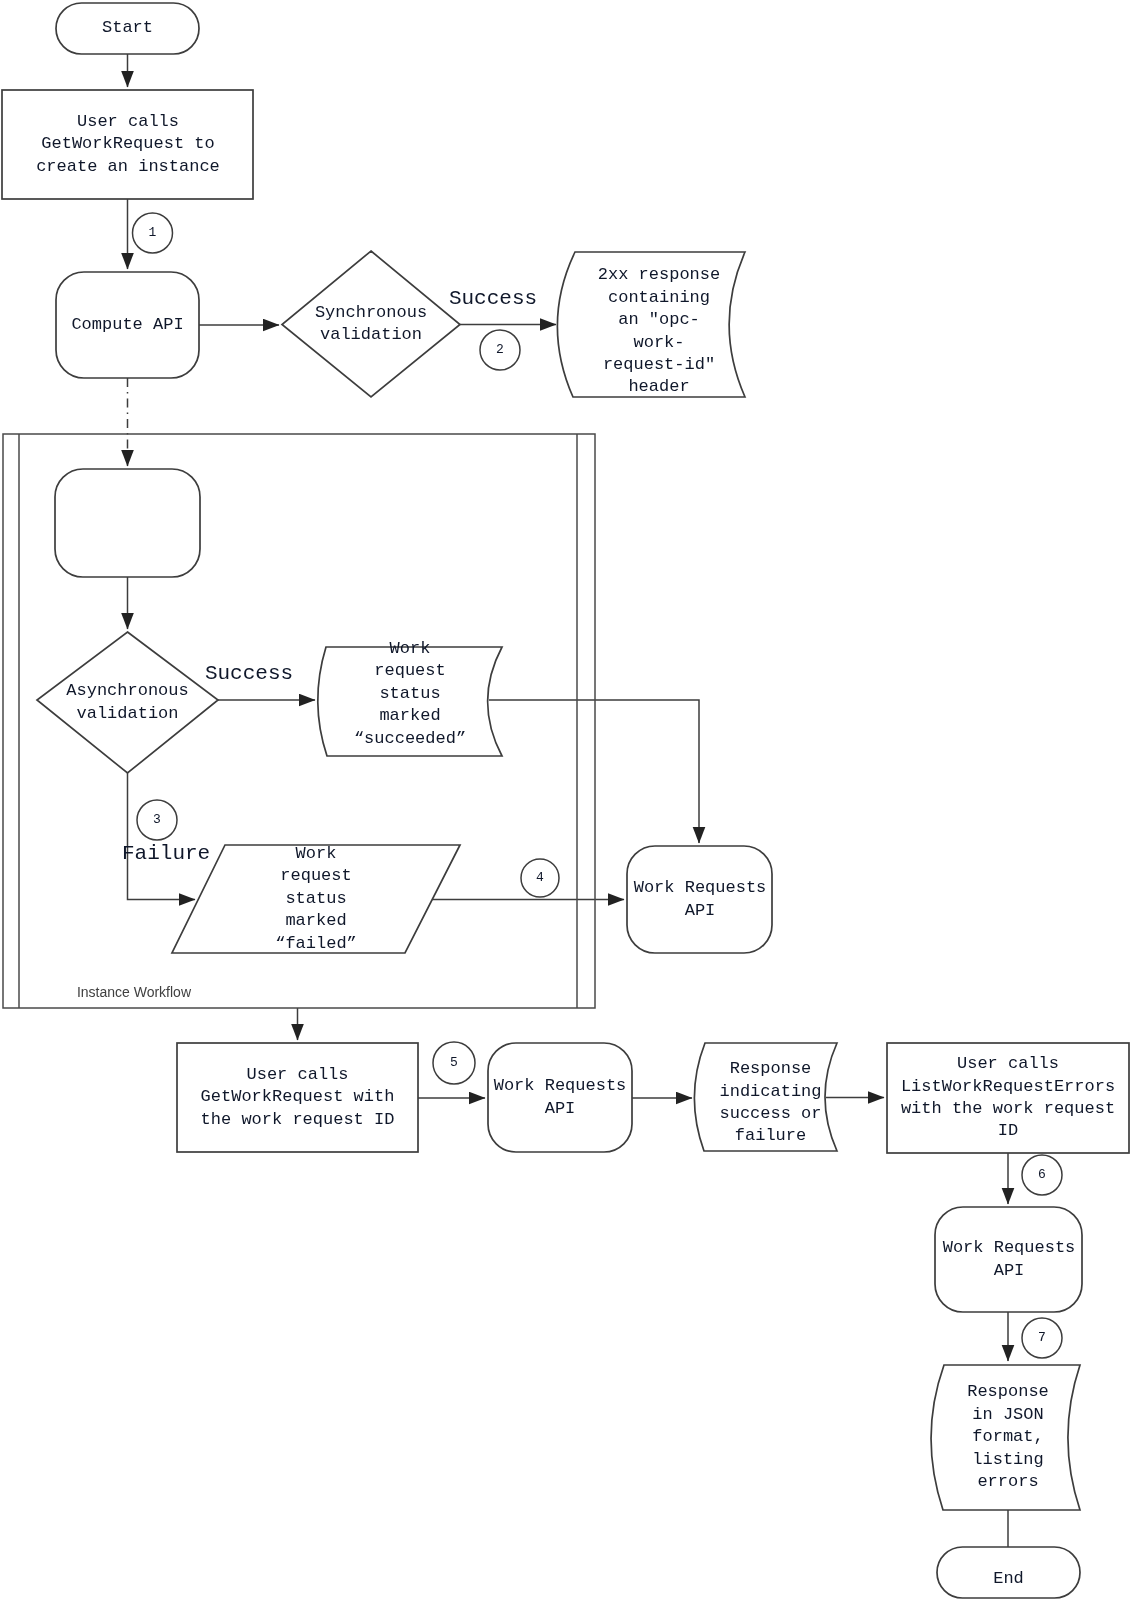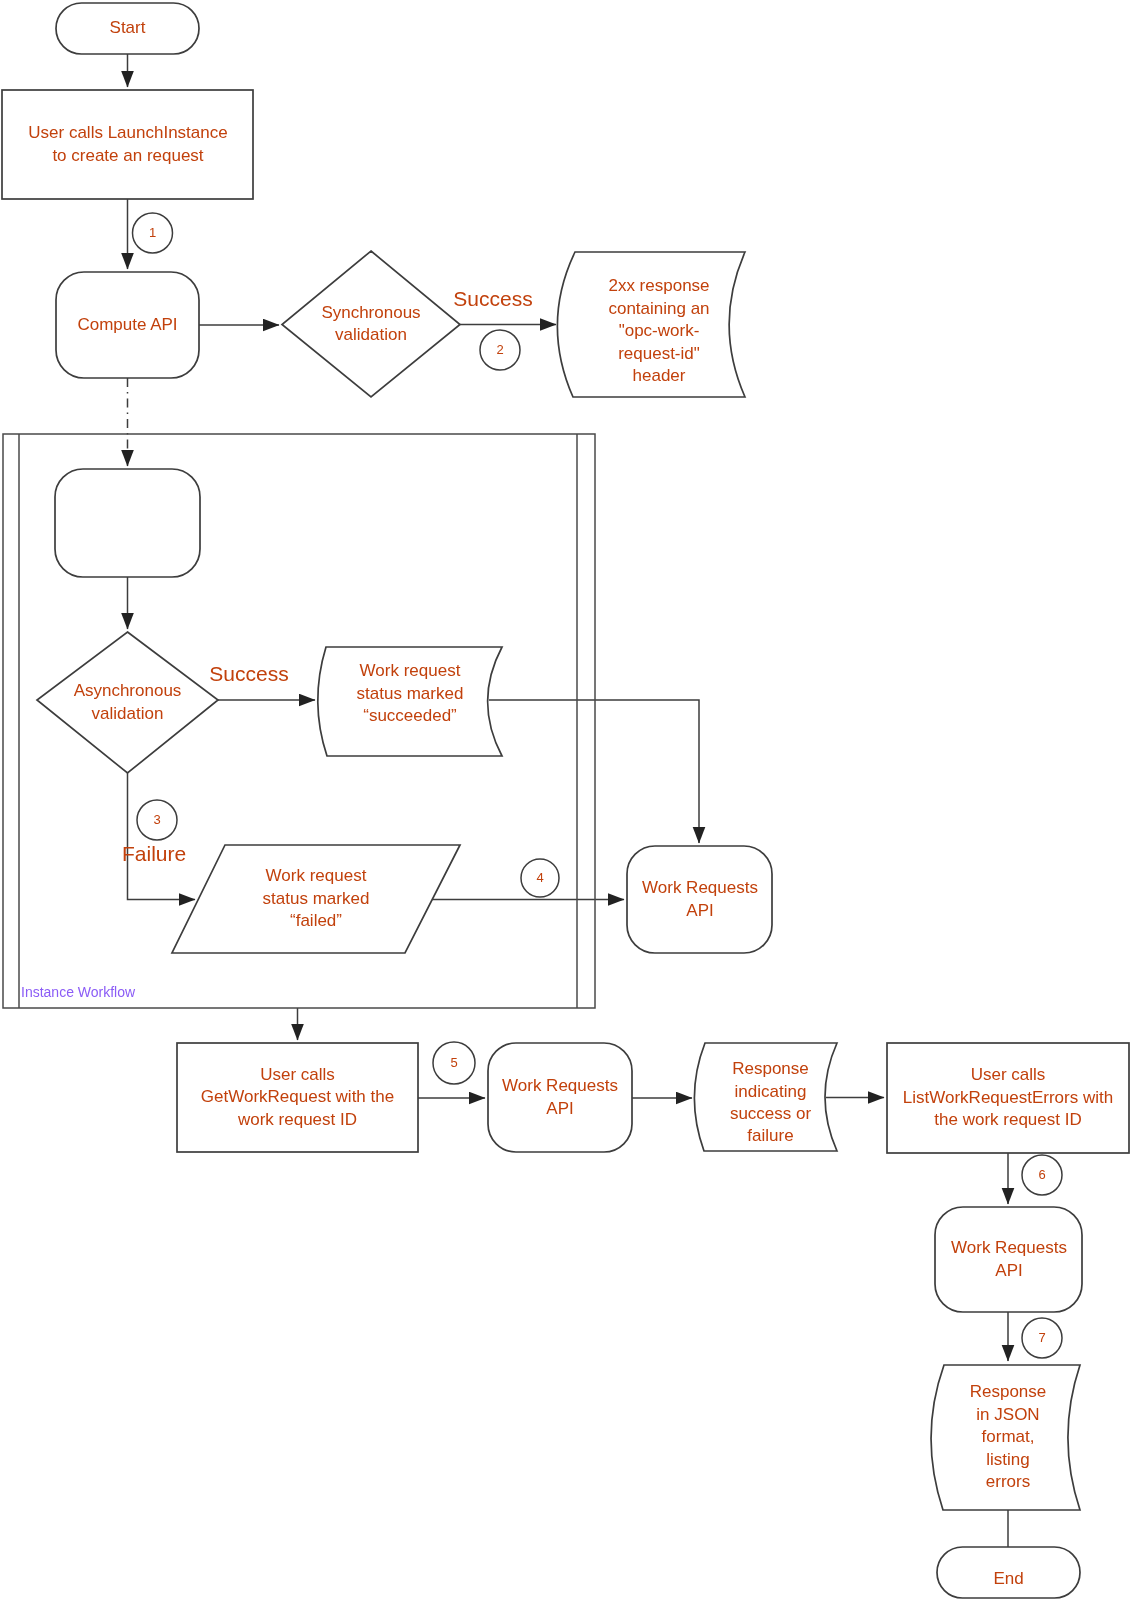--- a/index.html
+++ b/index.html
@@ -11,27 +11,28 @@
     color:#111111;
     overflow:hidden;
   }
   #shapes{position:absolute;left:0;top:0;width:1130px;height:1602px;}
   .lbl{
     position:absolute;
     display:flex;align-items:center;justify-content:center;
     text-align:center;
     font-size:17px;line-height:1.32;
     white-space:normal;
-    color:#c2410c;
+    color:#0f172a;
+    font-family:Liberation Mono, monospace;
   }
   .edge-lbl{font-size:21px;}
   .num-lbl{font-size:13px;}
   .container-lbl{
     position:absolute;display:block;
-    font-size:14px;color:#8b5cf6;text-align:left;
+    font-size:14px;color:#404040;text-align:right;
   }
 </style>
 </head>
 <body>
 
 <div id="canvas">
 
   <svg id="shapes" viewBox="0 0 1130 1602" xmlns="http://www.w3.org/2000/svg">
     <defs>
       <marker id="arrow" markerUnits="userSpaceOnUse" markerWidth="18" markerHeight="14" refX="16.5" refY="6.5" orient="auto">
@@ -91,21 +92,21 @@
       <circle cx="157" cy="820" r="20"></circle>
       <circle cx="540" cy="878" r="19"></circle>
       <circle cx="454" cy="1063" r="21"></circle>
       <circle cx="1042" cy="1175" r="20"></circle>
       <circle cx="1042" cy="1338" r="20"></circle>
     </g>
   </svg>
 
   <div class="lbl" style="left:56px;top:3px;width:143px;height:51px;">Start</div>
 
-  <div class="lbl" style="left:23px;top:90px;width:210px;height:109px;">User calls LaunchInstance to create an request</div>
+  <div class="lbl" style="left:23px;top:90px;width:210px;height:109px;">User calls GetWorkRequest to create an instance</div>
 
   <div class="lbl" style="left:57px;top:272px;width:141px;height:106px;">Compute API</div>
 
   <div class="lbl" style="left:312px;top:251px;width:118px;height:146px;">Synchronous validation</div>
 
   <div class="lbl" style="left:595px;top:254px;width:128px;height:155px;">2xx response containing an "opc-work-request-id" header</div>
 
 
   <div class="lbl" style="left:64px;top:632px;width:127px;height:141px;">Asynchronous validation</div>
 

